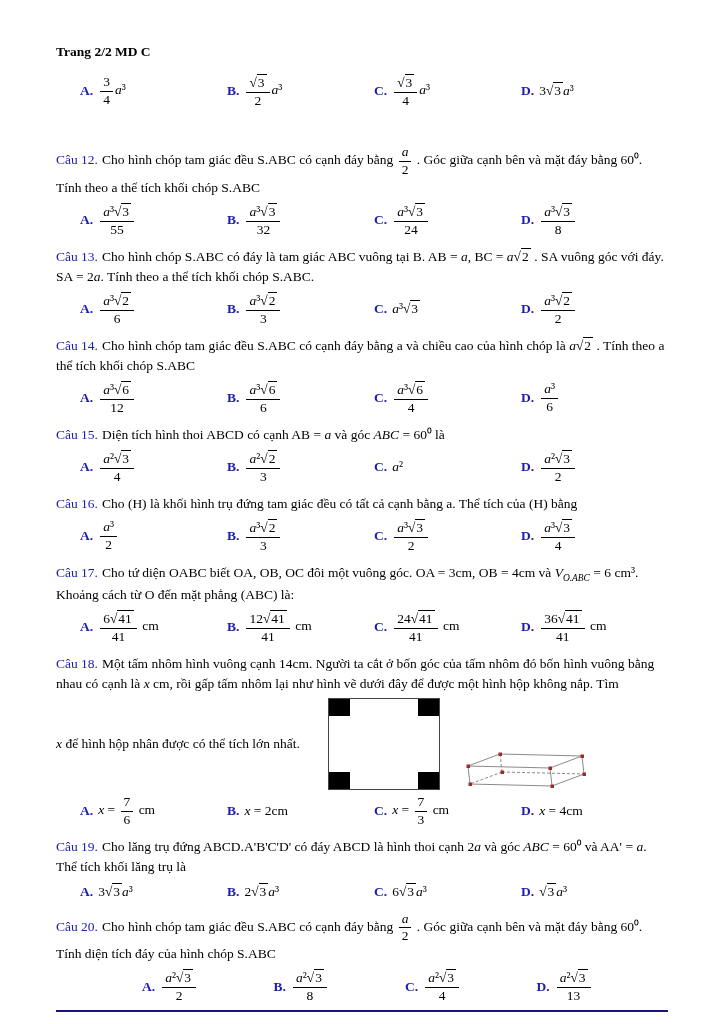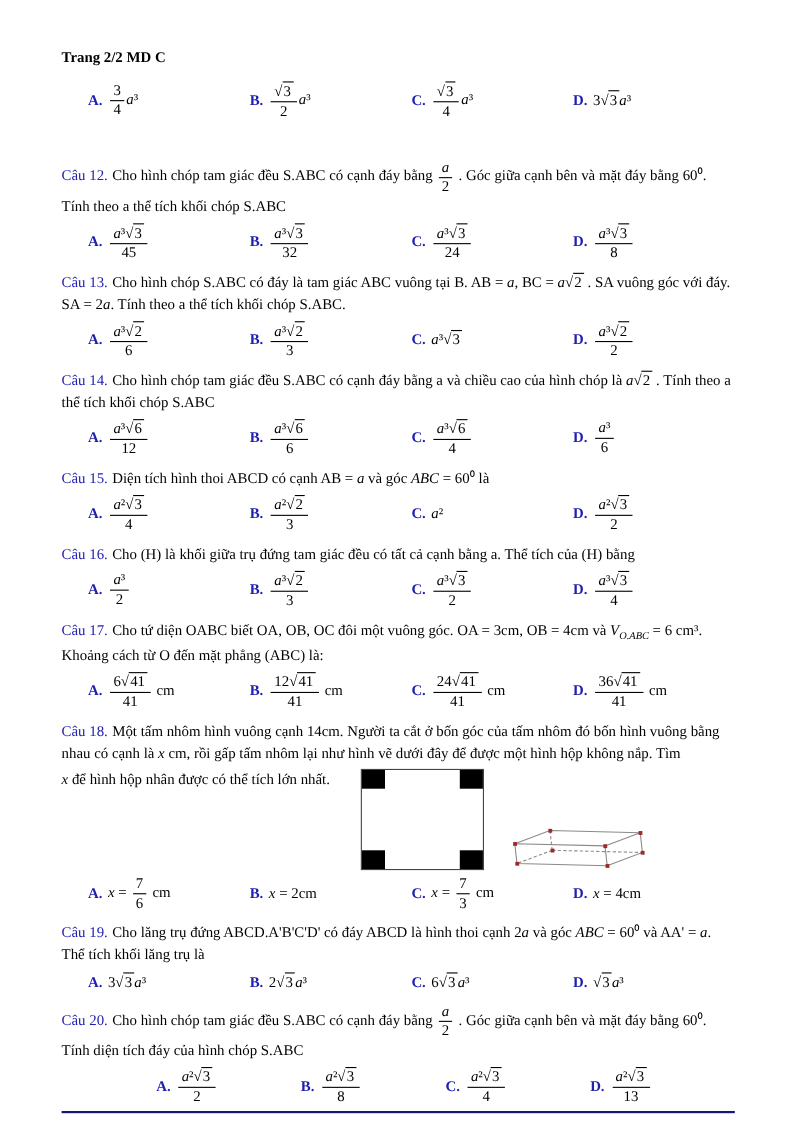--- a/index.html
+++ b/index.html
@@ -26,21 +26,21 @@
   .qlabel{font-weight:normal;color:var(--accent);margin-right:4px;}
   
   .mfrac{display:inline-block;vertical-align:middle;text-align:center;margin:0 2px;line-height:1.1;}
   .mfrac .mnum{display:block;padding:0 3px 1px 3px;}
   .mfrac .mden{display:block;border-top:1px solid #000;padding:1px 3px 0 3px;}
   .msqrt{white-space:nowrap;}
   .msqrt .mrad{display:inline-block;}
   .msqrt .mrc{display:inline-block;border-top:1px solid #000;padding:0 2px 0 1px;line-height:1.15;}
   sub.msub{font-size:0.7em;}
   
-  .figrow{display:none;align-items:flex-start;gap:20px;margin:4px 0 2px 0;}
+  .figrow{display:none;align-items:center;gap:20px;margin:4px 0 2px 0;}
   .qtext2{width:252px;flex:none;}
   .fig-square{position:relative;width:112px;height:92px;border:1px solid #444;flex:none;}
   .fig-square .corner{position:absolute;width:21px;height:17px;background:#000;}
   .c-tl{top:0;left:0;} .c-tr{top:0;right:0;} .c-bl{bottom:0;left:0;} .c-br{bottom:0;right:0;}
   .fig-box{align-self:flex-end;margin-bottom:-4px;flex:none;}
   
   .footer-line{position:absolute;left:56px;right:56px;bottom:12px;border-top:2px solid #16167a;}
 </style>
 </head>
 <body>
@@ -66,21 +66,21 @@
     </span>
   </div>
 
 <div>
   <div class="q">
     <p class="qp"><span class="qlabel">Câu 12.</span><span class="qtext">Cho hình chóp tam giác đều S.ABC có cạnh đáy bằng <span class="mfrac"><span class="mnum"><i>a</i></span><span class="mden">2</span></span> . Góc giữa cạnh bên và mặt đáy bằng 60⁰. Tính theo a thể tích khối chóp S.ABC</span></p>
 
     <div class="opts">
         <span class="opt">
           <b class="olet">A.</b>
-          <span class="omath"><span class="mfrac"><span class="mnum"><i>a</i>³<span class="msqrt"><span class="mrad">√</span><span class="mrc">3</span></span></span><span class="mden">45</span></span></span>
+          <span class="omath"><span class="mfrac"><span class="mnum"><i>a</i>³<span class="msqrt"><span class="mrad">√</span><span class="mrc">3</span></span></span><span class="mden">55</span></span></span>
         </span>
         <span class="opt">
           <b class="olet">B.</b>
           <span class="omath"><span class="mfrac"><span class="mnum"><i>a</i>³<span class="msqrt"><span class="mrad">√</span><span class="mrc">3</span></span></span><span class="mden">32</span></span></span>
         </span>
         <span class="opt">
           <b class="olet">C.</b>
           <span class="omath"><span class="mfrac"><span class="mnum"><i>a</i>³<span class="msqrt"><span class="mrad">√</span><span class="mrc">3</span></span></span><span class="mden">24</span></span></span>
         </span>
         <span class="opt">
@@ -153,21 +153,21 @@
           <span class="omath"><i>a</i>²</span>
         </span>
         <span class="opt">
           <b class="olet">D.</b>
           <span class="omath"><span class="mfrac"><span class="mnum"><i>a</i>²<span class="msqrt"><span class="mrad">√</span><span class="mrc">3</span></span></span><span class="mden">2</span></span></span>
         </span>
       </div>
   </div>
 
   <div class="q">
-    <p class="qp"><span class="qlabel">Câu 16.</span><span class="qtext">Cho (H) là khối giữa trụ đứng tam giác đều có tất cả cạnh bằng a. Thể tích của (H) bằng</span></p>
+    <p class="qp"><span class="qlabel">Câu 16.</span><span class="qtext">Cho (H) là khối hình trụ đứng tam giác đều có tất cả cạnh bằng a. Thể tích của (H) bằng</span></p>
 
     <div class="opts">
         <span class="opt">
           <b class="olet">A.</b>
           <span class="omath"><span class="mfrac"><span class="mnum"><i>a</i>³</span><span class="mden">2</span></span></span>
         </span>
         <span class="opt">
           <b class="olet">B.</b>
           <span class="omath"><span class="mfrac"><span class="mnum"><i>a</i>³<span class="msqrt"><span class="mrad">√</span><span class="mrc">2</span></span></span><span class="mden">3</span></span></span>
         </span>

